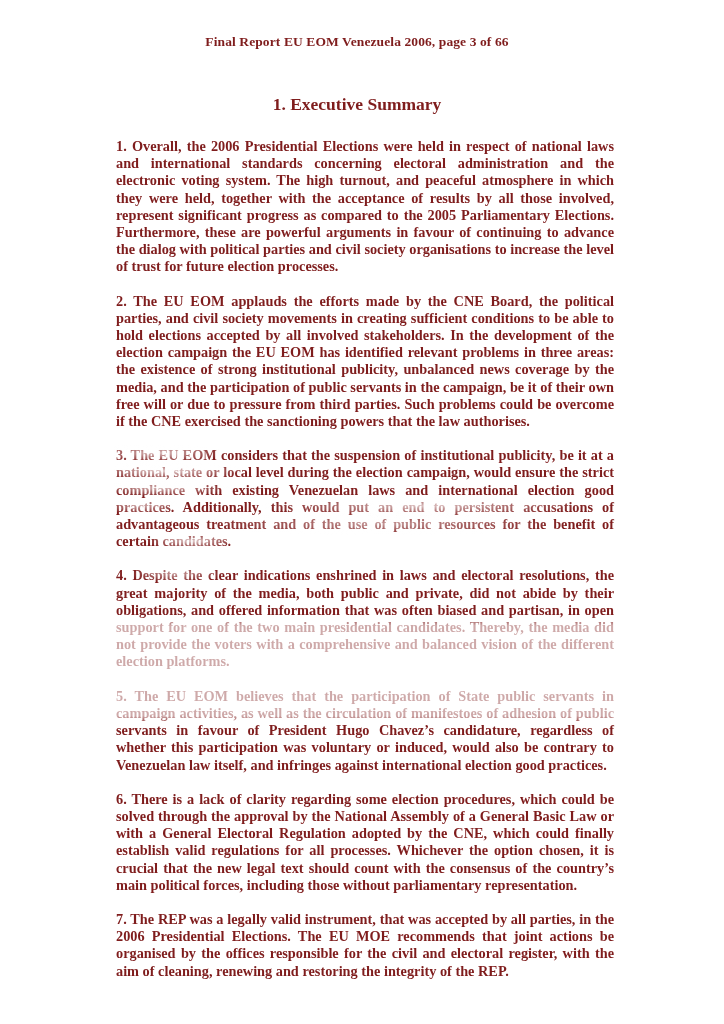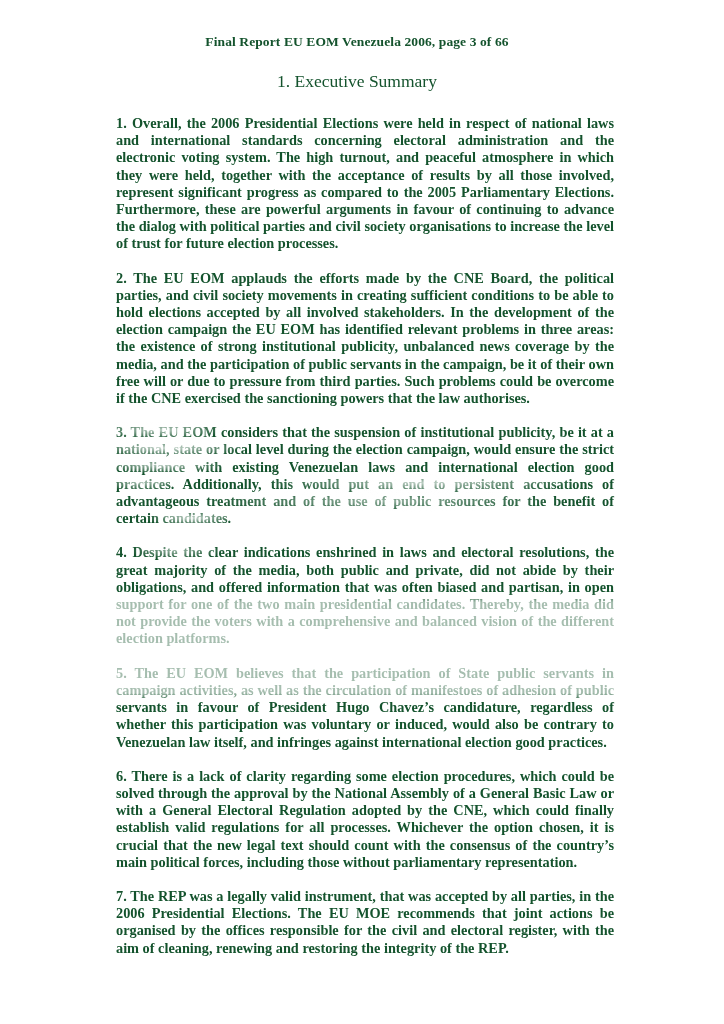--- a/index.html
+++ b/index.html
@@ -9,36 +9,36 @@
   }
   .page {
     position: relative;
     width: 724px;
     height: 1024px;
     margin: 0 auto;
     background: #ffffff;
     box-sizing: border-box;
     padding: 34px 110px 0 100px;
     font-family: "Liberation Serif", serif;
-    color: #14532d;
+    color: #7f1d1d;
     overflow: hidden;
   }
   .running-header {
     text-align: center;
     font-weight: 700;
     font-size: 13.5px;
     line-height: 16px;
     letter-spacing: 0.1px;
   }
   .section-title {
     text-align: center;
-    font-weight: 400;
+    font-weight: 700;
     font-size: 17.5px;
     line-height: 20px;
-    margin: 21px 0 24px 0;
+    margin: 44px 0 24px 0;
   }
   .para {
     position: relative;
     font-weight: 700;
     font-size: 14.3px;
     line-height: 17.2px;
     text-align: justify;
     margin: 0 0 17px 16px;
     hyphens: none;
   }

